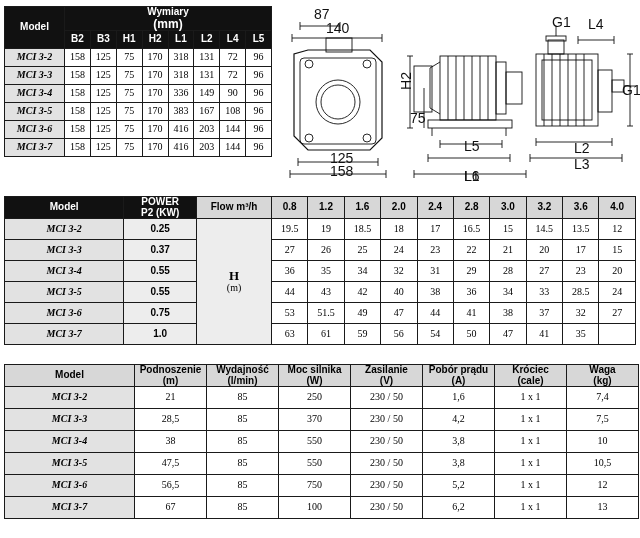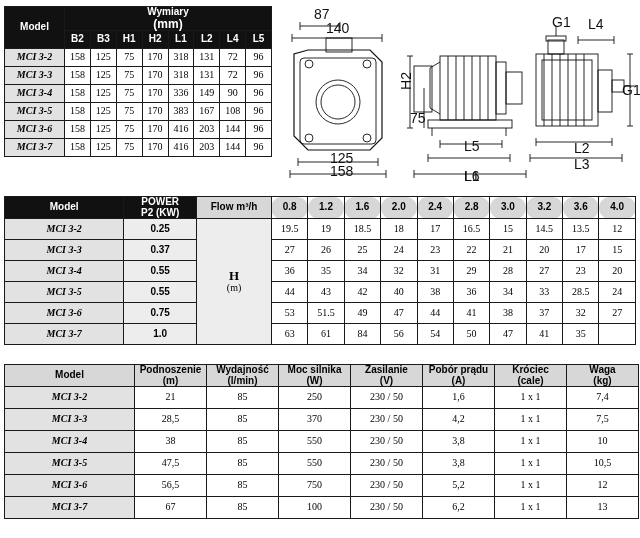--- a/index.html
+++ b/index.html
@@ -82,21 +82,21 @@
   
   #table2 {
     position: absolute;
     left: 4px; top: 196px;
     width: 632px;
   }
   #table2 td, #table2 th { height: 21px; }
   #table2 .c-model { width: 118px; }
   #table2 .c-power { width: 72px; }
   #table2 .c-flow  { width: 74px; }
-  #table2 .c-val   { width: 36px; border-radius: 11px; }
+  #table2 .c-val   { width: 36px; }
 
   
   #table3 {
     position: absolute;
     left: 4px; top: 364px;
     width: 632px;
   }
   #table3 td, #table3 th { height: 22px; }
   #table3 .s-model { width: 130px; }
   #table3 .s-col   { width: 72px; }
@@ -413,21 +413,21 @@
       <td>38</td>
       <td>37</td>
       <td>32</td>
       <td>27</td>
     </tr>
     <tr>
       <td class="model-cell grey-cell">MCI 3-7</td>
       <td class="lgrey-cell" style="font-weight:bold;font-family:'Liberation Sans',sans-serif;">1.0</td>
       <td>63</td>
       <td>61</td>
-      <td>84</td>
+      <td>59</td>
       <td>56</td>
       <td>54</td>
       <td>50</td>
       <td>47</td>
       <td>41</td>
       <td>35</td>
       <td></td>
     </tr>
   </tbody>
     </table>

